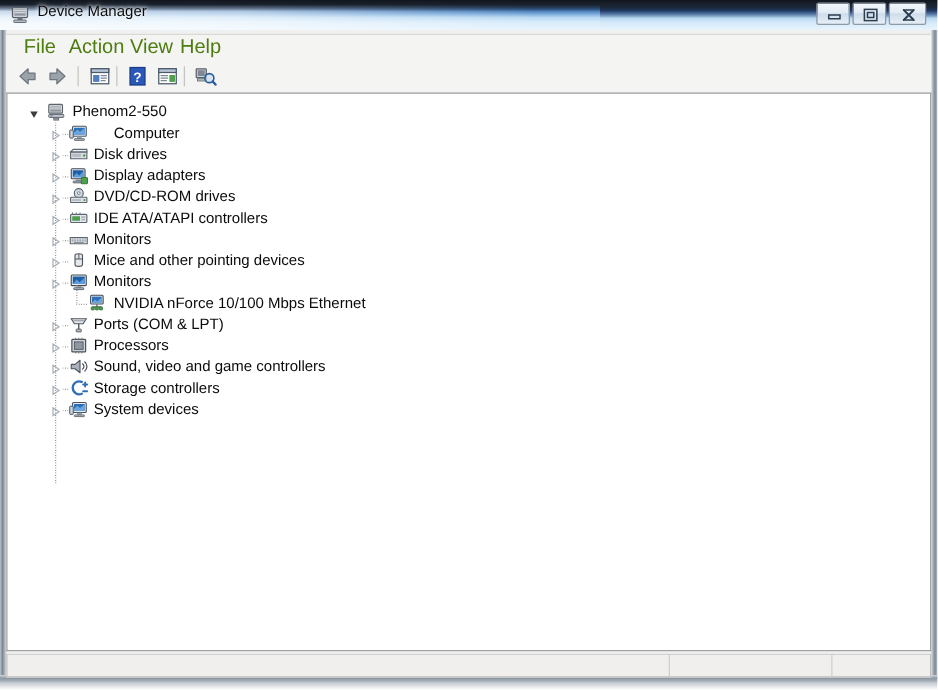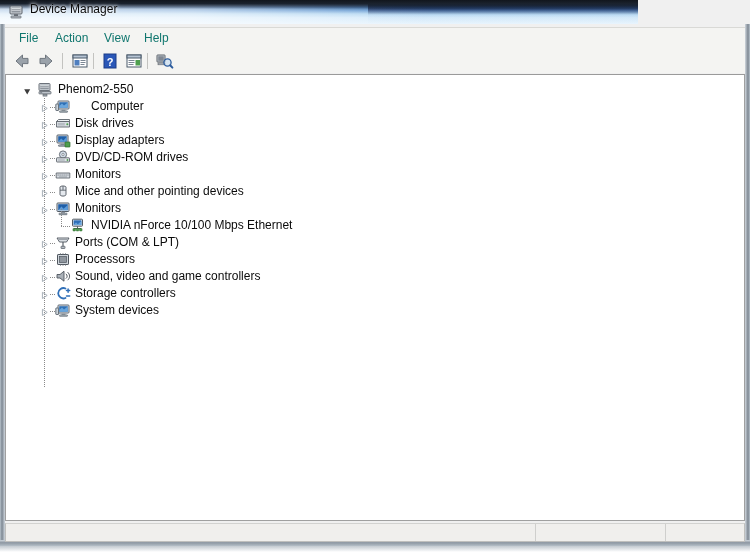--- a/index.html
+++ b/index.html
@@ -27,21 +27,21 @@
     width: 750px;
     height: 546px;
     box-sizing: border-box;
     background: #f0f0f0;
   }
 
   
   #titlebar {
     position: absolute;
     left: 0; top: 0;
-    width: 638px;
+    width: 750px;
     height: 24px;
     background:
       linear-gradient(to bottom,
         #1d2733 0%,
         #27415f 18%,
         #2f5f96 30%,
         #6d9fd4 44%,
         #b8d9f2 58%,
         #d9ecfb 74%,
         #e8f4fd 100%);
@@ -127,22 +127,22 @@
     width: 740px;
     height: 20px;
     background: #f4f4f2;
     border-top: 1px solid #d9d9d6;
   }
   .menuitem {
     position: absolute;
     top: 2px;
     height: 16px;
     line-height: 16px;
-    font-size: 12px;
-    color: #0f766e;
+    font-size: 16px;
+    color: #4d7c0f;
     padding: 0 6px;
     white-space: nowrap;
   }
 
   
   #toolbar {
     position: absolute;
     left: 5px; top: 48px;
     width: 740px;
     height: 25px;
@@ -472,20 +472,38 @@
               <circle cx="8" cy="4.5" r="3.6" fill="#cfd9e4" stroke="#5d646c" stroke-width="0.9"></circle>
               <circle cx="8" cy="4.5" r="1.1" fill="#ffffff" stroke="#5d646c" stroke-width="0.6"></circle>
               <rect x="1.5" y="7.8" width="13" height="4.2" rx="0.5" fill="#dfe3e8" stroke="#5d646c" stroke-width="0.9"></rect>
               <rect x="2.8" y="9.2" width="7" height="1.6" fill="#b6bcc3"></rect>
               <circle cx="12.5" cy="10" r="0.9" fill="#4e9f4e"></circle>
             </svg>
           </span>
           <span class="node-label" style="left:69px">DVD/CD-ROM drives</span>
         </div>
 
+        <div class="node">
+          <span class="twisty" style="left:34px">
+            <svg width="9" height="9" viewBox="0 0 9 9">
+                <path d="M2.4 1.3 L7.2 4.4 L2.4 7.5 Z" fill="none" stroke="#a8b0b8" stroke-width="1"></path>
+              </svg>
+          </span>
+          <span class="dotline-h" style="left:44px; top:9px; width:5px;"></span>
+          <span class="nodeicon" style="left:49px">
+            <svg width="16" height="15" viewBox="0 0 16 15">
+              <rect x="1.5" y="4.5" width="13" height="6.5" rx="0.8" fill="#e2e7ec" stroke="#5d646c" stroke-width="0.9"></rect>
+              <rect x="2.8" y="6" width="6.2" height="3.6" fill="#4e9f4e"></rect>
+              <rect x="10" y="6" width="3.2" height="1.3" fill="#aab1b8"></rect>
+              <rect x="10" y="8" width="3.2" height="1.3" fill="#aab1b8"></rect>
+              <path d="M3 4.5 L3 3 M6 4.5 L6 3 M9 4.5 L9 3" stroke="#6e767e" stroke-width="0.8"></path>
+            </svg>
+          </span>
+          <span class="node-label" style="left:69px">IDE ATA/ATAPI controllers</span>
+        </div>
 
         <div class="node">
           <span class="twisty" style="left:34px">
             <svg width="9" height="9" viewBox="0 0 9 9">
                 <path d="M2.4 1.3 L7.2 4.4 L2.4 7.5 Z" fill="none" stroke="#a8b0b8" stroke-width="1"></path>
               </svg>
           </span>
           <span class="dotline-h" style="left:44px; top:9px; width:5px;"></span>
           <span class="nodeicon" style="left:49px">
             <svg width="16" height="15" viewBox="0 0 16 15">

